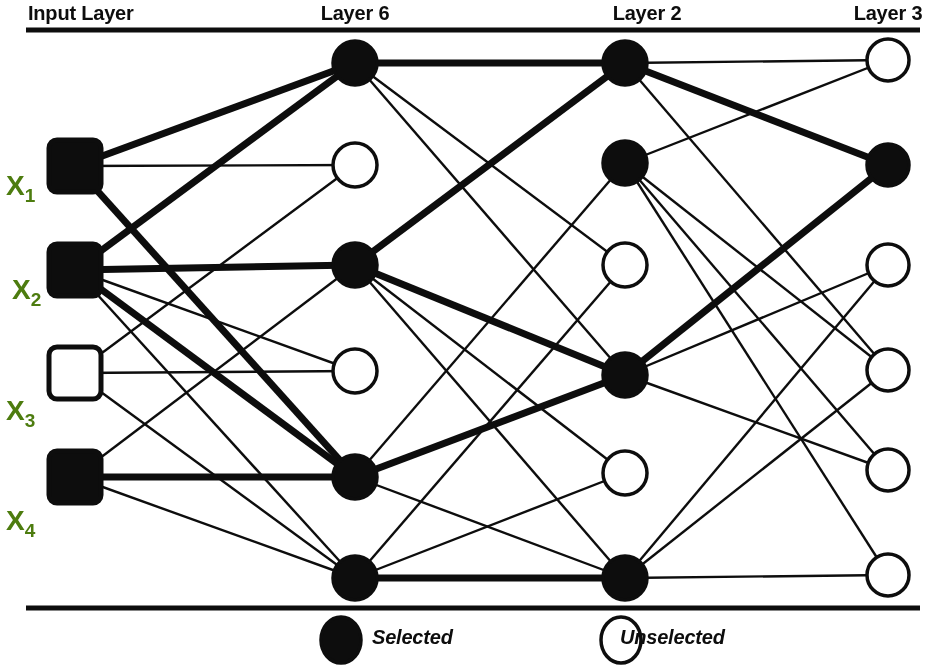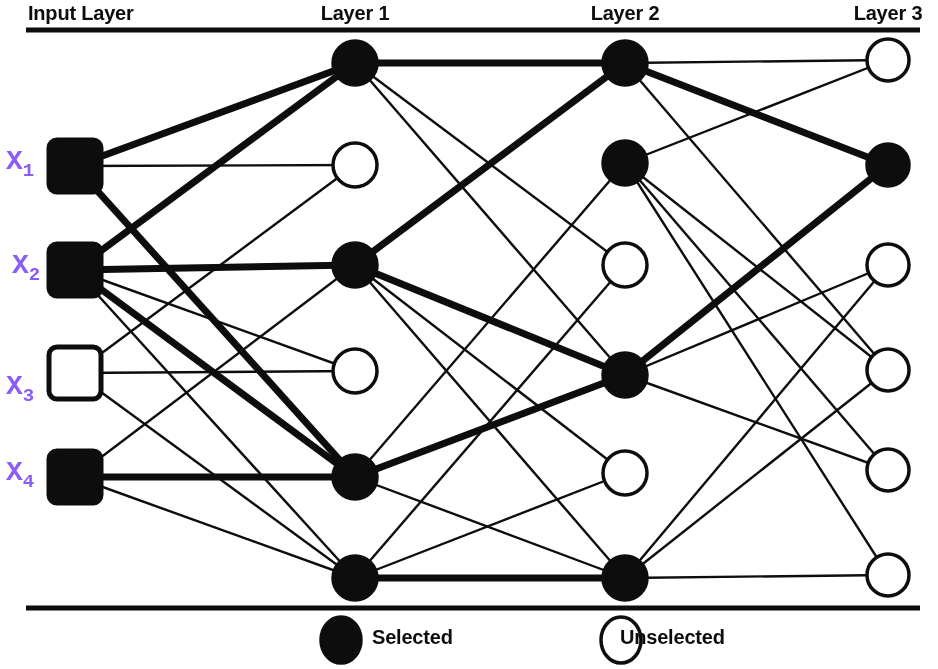--- a/index.html
+++ b/index.html
@@ -30,38 +30,40 @@
     position: absolute;
     font-family: "Liberation Sans", sans-serif;
     font-weight: bold;
     font-size: 20px;
     color: #0d0d0d;
     white-space: nowrap;
     letter-spacing: -0.2px;
   }
   .input-label {
     position: absolute;
-    font-family: Liberation Mono, monospace;
+    font-family: Liberation Sans, sans-serif;
     font-weight: bold;
     font-size: 28px;
-    color: #8b5cf6;
+    color: #4d7c0f;
     white-space: nowrap;
+    margin-top: 24px;
   }
   .input-label sub {
     font-size: 19px;
     font-weight: bold;
   }
   .legend-label {
     position: absolute;
     font-family: "Liberation Sans", sans-serif;
     font-weight: bold;
     font-size: 20px;
     color: #0d0d0d;
     white-space: nowrap;
     letter-spacing: -0.2px;
+    font-style: italic;
   }
 </style>
 </head>
 <body>
 
 <div id="figure">
 
   <svg id="net-svg" viewBox="0 0 938 669" xmlns="http://www.w3.org/2000/svg">
     <g id="rules-group">
         <line x1="26" y1="30" x2="920" y2="30" stroke="#0d0d0d" stroke-width="5" stroke-linecap="butt"></line>
@@ -134,28 +136,28 @@
         <circle cx="888" cy="575" r="21" fill="#ffffff" stroke="#0d0d0d" stroke-width="3.5"></circle>
       </g>
     <g id="legend-markers">
         <ellipse cx="341" cy="640" rx="20" ry="23" fill="#0d0d0d" stroke="#0d0d0d" stroke-width="3.5"></ellipse>
         <ellipse cx="621" cy="640" rx="20" ry="23" fill="#ffffff" stroke="#0d0d0d" stroke-width="3.5"></ellipse>
       </g>
   </svg>
 
   <div id="headers-host">
       <div class="layer-header" style="top: 2px; left: 28px;">Input Layer</div>
-      <div class="layer-header" style="top: 2px; left: 355px; transform: translateX(-50%);">Layer 1</div>
-      <div class="layer-header" style="top: 2px; left: 625px; transform: translateX(-50%);">Layer 2</div>
+      <div class="layer-header" style="top: 2px; left: 355px; transform: translateX(-50%);">Layer 6</div>
+      <div class="layer-header" style="top: 2px; left: 647px; transform: translateX(-50%);">Layer 2</div>
       <div class="layer-header" style="top: 2px; left: 888px; transform: translateX(-50%);">Layer 3</div>
     </div>
   <div id="inputs-host">
       <div class="input-label" style="left: 6px; top: 146px;"><span>X</span><sub>1</sub></div>
       <div class="input-label" style="left: 12px; top: 250px;"><span>X</span><sub>2</sub></div>
       <div class="input-label" style="left: 6px; top: 371px;"><span>X</span><sub>3</sub></div>
-      <div class="input-label" style="left: 6px; top: 457px;"><span>X</span><sub>4</sub></div>
+      <div class="input-label" style="left: 6px; top: 481px;"><span>X</span><sub>4</sub></div>
     </div>
   <div id="legend-host">
       <div class="legend-label" style="left: 372px; top: 626px;">Selected</div>
       <div class="legend-label" style="left: 620px; top: 626px;">Unselected</div>
     </div>
 
 </div>
 
 </body></html>

